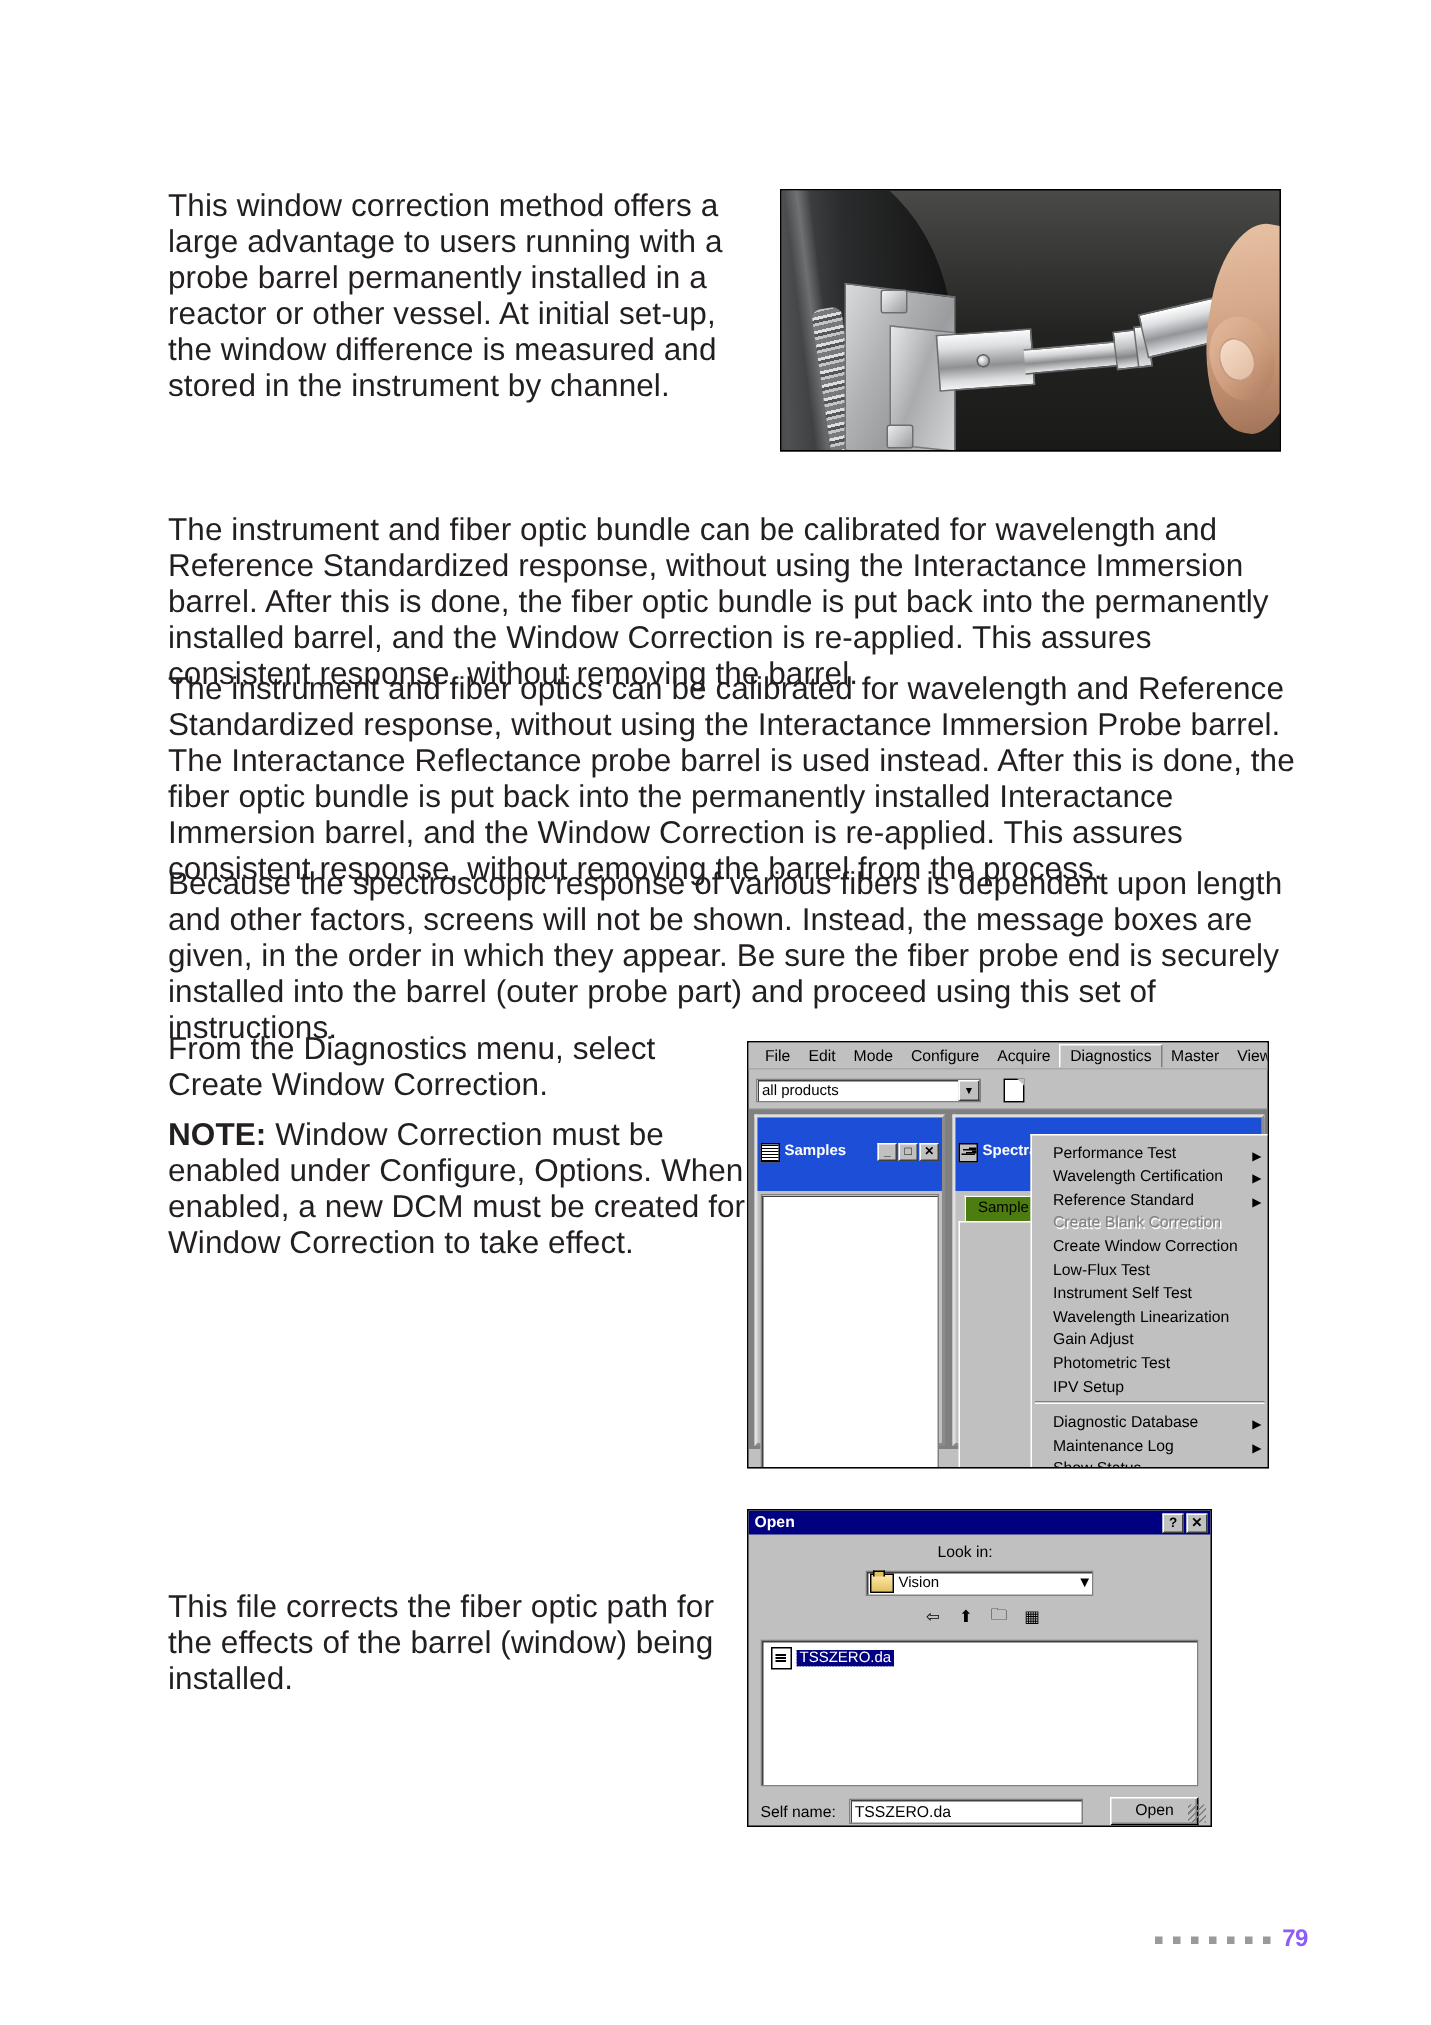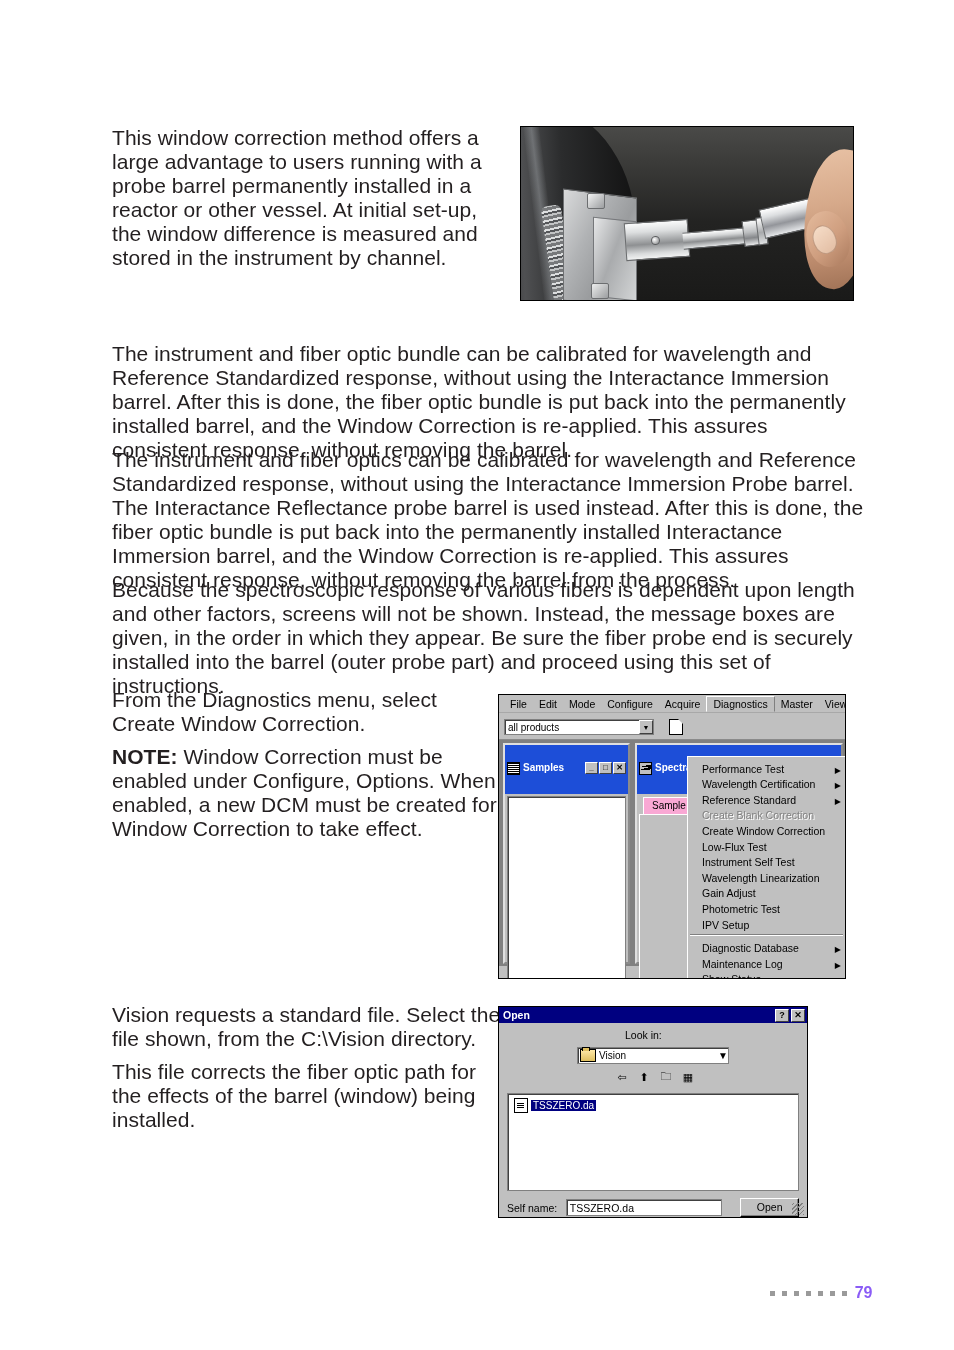--- a/index.html
+++ b/index.html
@@ -354,21 +354,21 @@
     margin: 2px;
     height: calc(100% - 22px);
     box-sizing: border-box;
   }
   .cw-tabs {
     margin: 3px 0 0 6px;
     display: flex;
   }
   .cw-tab {
     padding: 2px 8px 3px 8px;
-    background: #f9a8d4;
+    background: #4d7c0f;
     border: 1px solid #ffffff;
     border-right-color: #808080;
     border-bottom: none;
     font-size: 10px;
   }
   .cw-pane {
     margin: 0 2px 2px 2px;
     height: calc(100% - 38px);
     background: #c0c0c0;
     border: 1px solid #ffffff;
@@ -636,21 +636,20 @@
   <div class="para col-wide" style="top:342px;">The instrument and fiber optic bundle can be calibrated for wavelength and Reference Standardized response, without using the Interactance Immersion barrel. After this is done, the fiber optic bundle is put back into the permanently installed barrel, and the Window Correction is re-applied. This assures consistent response, without removing the barrel.</div>
 
   <div class="para col-wide" style="top:448px;">The instrument and fiber optics can be calibrated for wavelength and Reference Standardized response, without using the Interactance Immersion Probe barrel. The Interactance Reflectance probe barrel is used instead. After this is done, the fiber optic bundle is put back into the permanently installed Interactance Immersion barrel, and the Window Correction is re-applied. This assures consistent response, without removing the barrel from the process.</div>
 
   <div class="para col-wide" style="top:578px;">Because the spectroscopic response of various fibers is dependent upon length and other factors, screens will not be shown. Instead, the message boxes are given, in the order in which they appear. Be sure the fiber probe end is securely installed into the barrel (outer probe part) and proceed using this set of instructions.</div>
 
   <div class="para col-narrow" style="top:688px;">From the Diagnostics menu, select Create Window Correction.</div>
 
   <div class="para col-narrow" style="top:745px;"><b>NOTE:</b><span> Window Correction must be enabled under Configure, Options. When enabled, a new DCM must be created for Window Correction to take effect.</span></div>
 
-  <div class="para col-narrow" style="top:1003px;">Vision requests a standard file. Select the file shown, from the C:\Vision directory.</div>
 
   <div class="para col-narrow" style="top:1060px;">This file corrects the fiber optic path for the effects of the barrel (window) being installed.</div>
 
   <div class="winshot">
 
     <div class="menubar">
       <div class="mi">File</div>
       <div class="mi">Edit</div>
       <div class="mi">Mode</div>
       <div class="mi">Configure</div>

